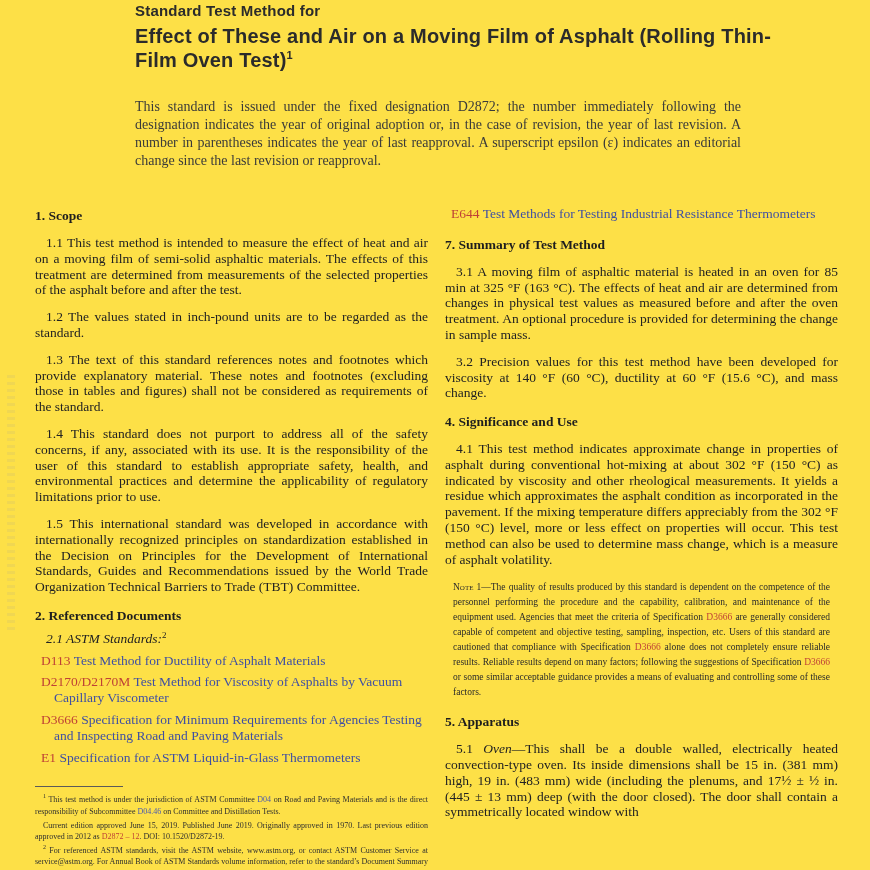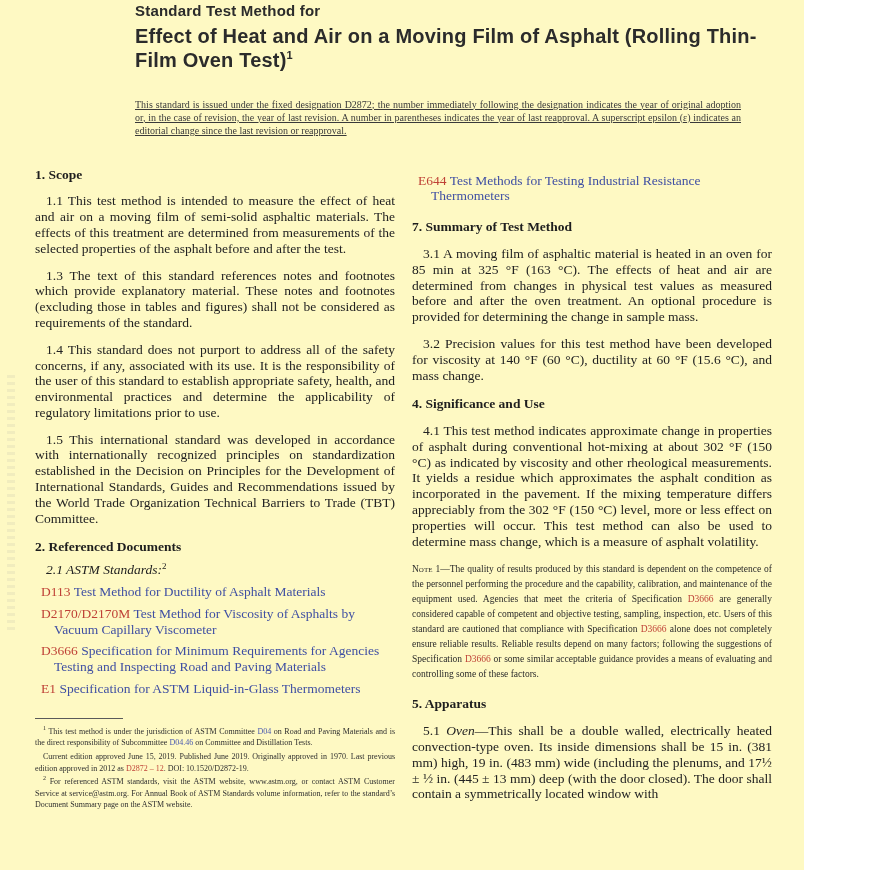--- a/index.html
+++ b/index.html
@@ -1,80 +1,81 @@
 <!DOCTYPE html>
 <html><head>
 <meta charset="utf-8">
 <style>
   html,body{margin:0;padding:0;background:#fff;}
   .page{
-    position:relative;width:804px;height:870px;background:#fef9c3;
+    position:relative;width:870px;height:870px;background:#fde047;
     overflow:hidden;font-family:"Liberation Serif", serif;color:#222;
   }
   
   .margin-ghost{
     position:absolute;left:7px;top:375px;width:8px;height:255px;opacity:.13;
     background:repeating-linear-gradient(180deg,#9a9a9a 0 3px,transparent 3px 7px);
   }
   .doc-header{padding:2px 0 0 135px;}
   .title-kicker{
     margin:0;font-family:"Liberation Sans",sans-serif;font-weight:bold;
     font-size:15px;line-height:1.25;color:#2b2b2b;letter-spacing:.2px;
   }
   .title-main{
     margin:3px 0 0;font-family:"Liberation Sans",sans-serif;font-weight:bold;
     font-size:20px;line-height:1.22;color:#2b2b2b;width:645px;letter-spacing:.2px;
   }
   .title-main sup{font-size:11px;}
   .boilerplate{
-    margin:25px 0 0;width:606px;font-size:10px;line-height:1.3;
-    text-align:justify;color:#3a3a3a;text-decoration:underline;
+    margin:25px 0 0;width:606px;font-size:14px;line-height:1.3;
+    text-align:justify;color:#3a3a3a;
   }
   .columns{display:flex;gap:17px;margin:30px 32px 0 35px;}
   .col{width:393px;font-size:13.5px;line-height:15.8px;text-align:justify;}
   .sec-h{
     margin:13px 0 7px;font-size:13.5px;font-weight:bold;text-align:left;color:#1e1e1e;
   }
-  .col .sec-h:first-child{margin-top:0;}
+  .col .sec-h:first-child{margin-top:8px;}
   p.body{margin:11px 0 6px;text-indent:11px;}
   p.body.it{}
   .substd{margin:0 0 3px;text-indent:11px;font-style:italic;}
   .substd sup{font-size:9px;font-style:normal;}
   .ref-item{margin:6px;padding-left:13px;text-indent:-13px;text-align:left;}
   .lk-red{color:#bf4136;cursor:pointer;}
   .lk-blue{color:#3f4fa3;cursor:pointer;}
   .fn-blue{color:#4a5ab0;cursor:pointer;}
   .note{
-    margin:13px 0 14px;font-size:9.5px;line-height:15px;text-align:justify;color:#2a2a2a;
+    margin:13px 8px 14px;font-size:9.5px;line-height:15px;text-align:justify;color:#2a2a2a;
   }
   .note-label{font-variant:small-caps;}
   .fn-rule{width:88px;border:0;border-top:1px solid #5a5a5a;margin:21px 0 7px;}
   .footnotes{font-size:8px;line-height:11.6px;text-align:justify;color:#2e2e2e;}
   .fn{margin:0 0 2px;text-indent:8px;}
   .fn sup{font-size:6px;}
   sup{line-height:0;}
 </style>
 </head>
 <body>
 
 <div class="page">
 
   <div class="margin-ghost"></div>
 
   <header class="doc-header">
     <h1 class="title-kicker">Standard Test Method for</h1>
-    <h2 class="title-main"><span>Effect of Heat and Air on a Moving Film of Asphalt (Rolling Thin-Film Oven Test)</span><sup>1</sup></h2>
+    <h2 class="title-main"><span>Effect of These and Air on a Moving Film of Asphalt (Rolling Thin-Film Oven Test)</span><sup>1</sup></h2>
     <p class="boilerplate">This standard is issued under the fixed designation D2872; the number immediately following the designation indicates the year of original adoption or, in the case of revision, the year of last revision. A number in parentheses indicates the year of last reapproval. A superscript epsilon (ε) indicates an editorial change since the last revision or reapproval.</p>
   </header>
 
   <div class="columns">
 
     <div class="col">
       <h3 class="sec-h">1. Scope</h3>
       <p class="body">1.1 This test method is intended to measure the effect of heat and air on a moving film of semi-solid asphaltic materials. The effects of this treatment are determined from measurements of the selected properties of the asphalt before and after the test.</p>
+      <p class="body">1.2 The values stated in inch-pound units are to be regarded as the standard.</p>
       <p class="body">1.3 The text of this standard references notes and footnotes which provide explanatory material. These notes and footnotes (excluding those in tables and figures) shall not be considered as requirements of the standard.</p>
       <p class="body it">1.4 This standard does not purport to address all of the safety concerns, if any, associated with its use. It is the responsibility of the user of this standard to establish appropriate safety, health, and environmental practices and determine the applicability of regulatory limitations prior to use.</p>
       <p class="body it">1.5 This international standard was developed in accordance with internationally recognized principles on standardization established in the Decision on Principles for the Development of International Standards, Guides and Recommendations issued by the World Trade Organization Technical Barriers to Trade (TBT) Committee.</p>
 
       <h3 class="sec-h">2. Referenced Documents</h3>
       <p class="substd"><span>2.1 ASTM Standards:</span><sup>2</sup></p>
 
       <div class="ref-list">
         <p class="ref-item"><span class="lk-red">D113</span> <span class="lk-blue">Test Method for Ductility of Asphalt Materials</span></p>
         <p class="ref-item"><span class="lk-red">D2170/D2170M</span> <span class="lk-blue">Test Method for Viscosity of Asphalts by Vacuum Capillary Viscometer</span></p>

